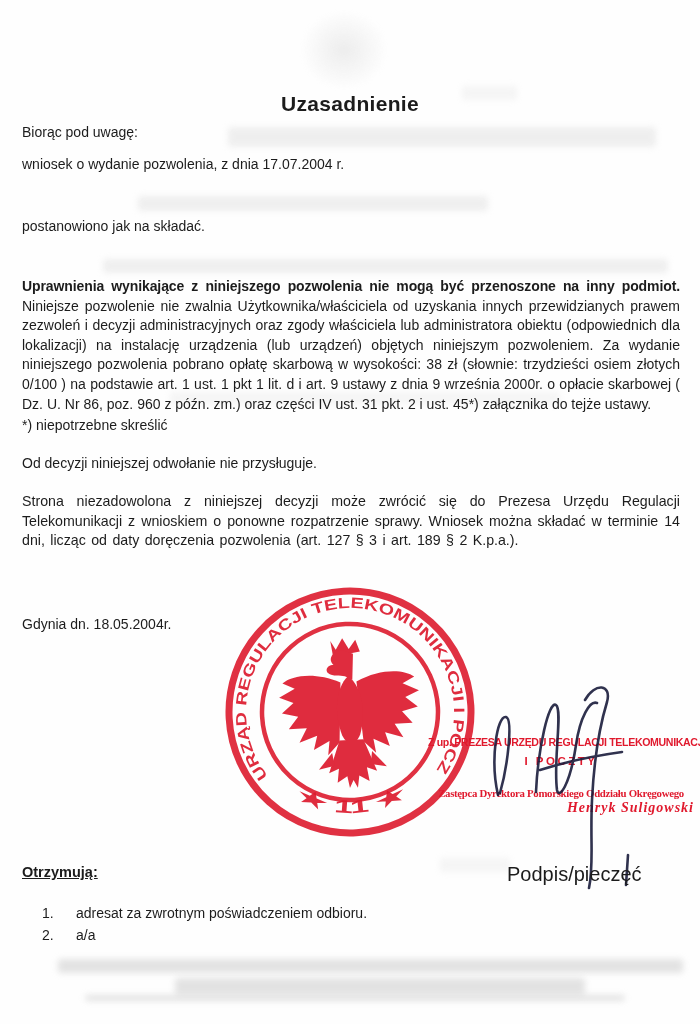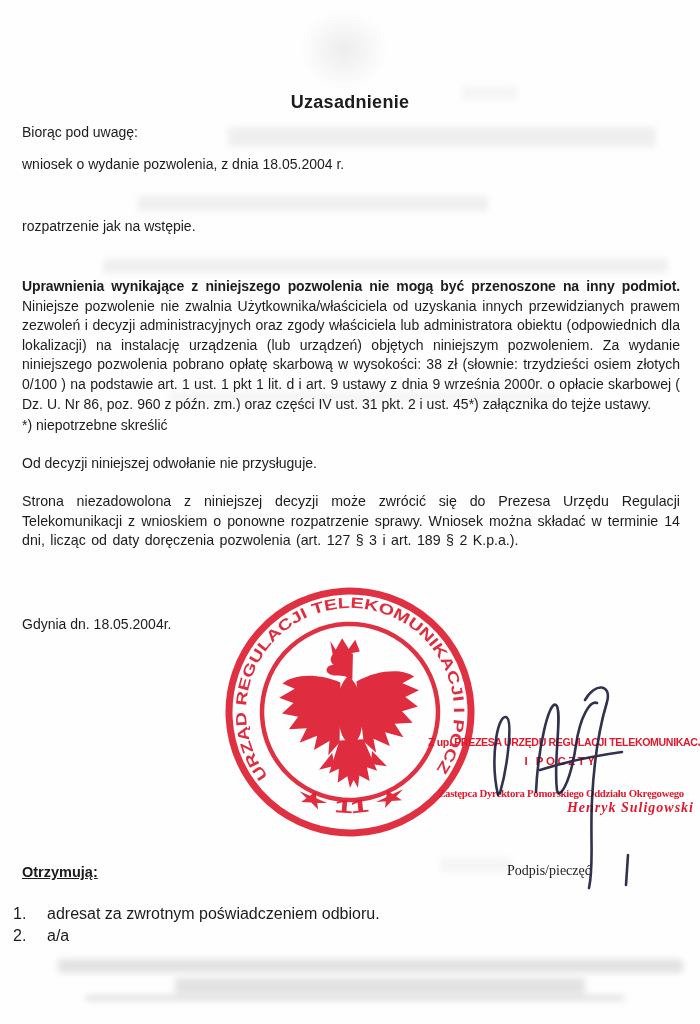--- a/index.html
+++ b/index.html
@@ -1,21 +1,21 @@
 <!DOCTYPE html>
 <html><head>
 <meta charset="utf-8">
 <style>
   html,body{margin:0;padding:0;background:#ffffff;}
   .page{
     position:relative;width:700px;height:1024px;background:#fefefe;overflow:hidden;
     font-family:"Liberation Sans",sans-serif;color:#1c1c1c;
   }
   .abs{position:absolute;}
-  .title{left:0;right:0;top:92px;text-align:center;font-size:18px;font-weight:bold;letter-spacing:.3px;}
+  .title{left:0;right:0;top:92px;text-align:center;font-size:21px;font-weight:bold;letter-spacing:.3px;}
   .line{left:22px;font-size:14px;}
   .l-considering{top:124px;}
   .l-request{top:156px;}
   .l-decision{top:218px;}
   .para1{top:277px;left:22px;width:658px;font-size:14px;line-height:19.6px;text-align:justify;}
   .para1 b{letter-spacing:-.1px;}
   .footnote{top:417px;}
   .l-noappeal{top:455px;}
   .para2{top:492px;left:22px;width:658px;font-size:14.2px;line-height:19.6px;text-align:justify;word-spacing:1.5px;}
   .l-place{top:616px;}
@@ -32,22 +32,22 @@
   .round-stamp{left:222px;top:584px;transform:rotate(-3deg);}
 
   
   .sig-stamp{left:428px;top:736px;width:266px;text-align:center;color:#e0192d;}
   .sig-l1{font-size:10.6px;font-weight:bold;letter-spacing:-.35px;white-space:nowrap;}
   .sig-l2{font-size:11.5px;font-weight:bold;letter-spacing:2.5px;margin-top:7px;}
   .sig-l3{margin-top:20px;font-family:"Liberation Serif",serif;font-weight:bold;font-size:10.8px;letter-spacing:-.3px;white-space:nowrap;}
   .sig-l4{font-family:"Liberation Serif",serif;font-style:italic;font-weight:bold;font-size:14px;letter-spacing:1px;margin-top:1px;text-align:right;}
 
   .footer-recipients{left:22px;top:864px;font-size:14.5px;font-weight:bold;text-decoration:underline;}
-  .footer-signlabel{left:507px;top:863px;font-size:14px;font-family:Liberation Serif, serif;}
-  .recv-item{left:13px;font-size:16px;}
+  .footer-signlabel{left:507px;top:863px;font-size:20px;}
+  .recv-item{left:42px;font-size:14px;}
   .recv-1{top:905px;}
   .recv-2{top:927px;}
   .recv-num{display:inline-block;width:34px;}
 </style>
 </head>
 <body>
 
 <div class="page">
 
   <div class="eagle-ghost"></div>
@@ -56,22 +56,22 @@
   <div class="ghost" style="left:138px;top:196px;width:350px;height:15px;"></div>
   <div class="ghost" style="left:103px;top:259px;width:565px;height:14px;"></div>
   <div class="ghost faint" style="left:170px;top:392px;width:390px;height:12px;"></div>
   <div class="ghost faint" style="left:440px;top:858px;width:70px;height:14px;"></div>
   <div class="ghost dark" style="left:58px;top:959px;width:625px;height:14px;"></div>
   <div class="ghost dark" style="left:175px;top:978px;width:410px;height:17px;"></div>
   <div class="ghost dark" style="left:85px;top:995px;width:540px;height:6px;"></div>
 
   <div class="abs title">Uzasadnienie</div>
   <div class="abs line l-considering">Biorąc pod uwagę:</div>
-  <div class="abs line l-request">wniosek o wydanie pozwolenia, z dnia 18.05.2004 r.</div>
-  <div class="abs line l-decision">rozpatrzenie jak na wstępie.</div>
+  <div class="abs line l-request">wniosek o wydanie pozwolenia, z dnia 17.07.2004 r.</div>
+  <div class="abs line l-decision">postanowiono jak na składać.</div>
 
   <div class="abs para1">
     <b>Uprawnienia wynikające z niniejszego pozwolenia nie mogą być przenoszone na inny podmiot.</b>
     <span>Niniejsze pozwolenie nie zwalnia Użytkownika/właściciela od uzyskania innych przewidzianych prawem zezwoleń i decyzji administracyjnych oraz zgody właściciela lub administratora obiektu (odpowiednich dla lokalizacji) na instalację urządzenia (lub urządzeń) objętych niniejszym pozwoleniem. Za wydanie niniejszego pozwolenia pobrano opłatę skarbową w wysokości: 38 zł (słownie: trzydzieści osiem złotych 0/100 ) na podstawie art. 1 ust. 1 pkt 1 lit. d i art. 9 ustawy z dnia 9 września 2000r. o opłacie skarbowej ( Dz. U. Nr 86, poz. 960 z późn. zm.) oraz części IV ust. 31 pkt. 2 i ust. 45*) załącznika do tejże ustawy.</span>
   </div>
 
   <div class="abs line footnote">*) niepotrzebne skreślić</div>
   <div class="abs line l-noappeal">Od decyzji niniejszej odwołanie nie przysługuje.</div>
   <div class="abs para2">Strona niezadowolona z niniejszej decyzji może zwrócić się do Prezesa Urzędu Regulacji Telekomunikacji z wnioskiem o ponowne rozpatrzenie sprawy. Wniosek można składać w terminie 14 dni, licząc od daty doręczenia pozwolenia (art. 127 § 3 i art. 189 § 2 K.p.a.).</div>
   <div class="abs line l-place">Gdynia dn. 18.05.2004r.</div>

